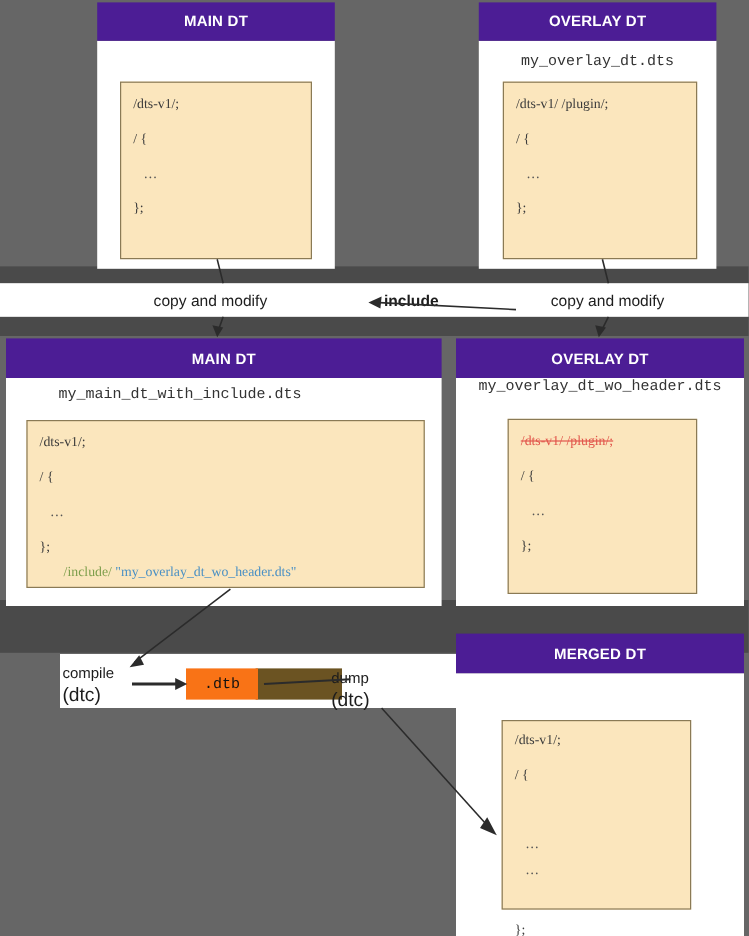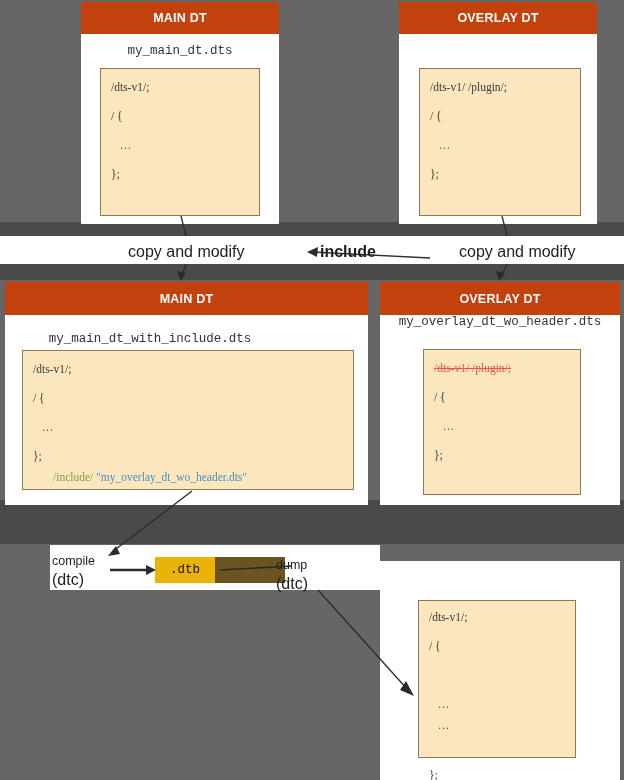--- a/index.html
+++ b/index.html
@@ -12,21 +12,21 @@
     width: 624px;
     height: 780px;
     background: #666666;
     overflow: hidden;
     font-family: "Liberation Sans", sans-serif;
   }
 
   
   .panel-header {
     position: absolute;
-    background: #c2410c;
+    background: #4c1d95;
     color: #ffffff;
     font-weight: bold;
     font-size: 12.5px;
     letter-spacing: 0.2px;
     display: flex;
     align-items: center;
     justify-content: center;
     z-index: 5;
   }
   .panel-body {
@@ -73,21 +73,21 @@
     z-index: 1;
   }
   .gap-white {
     position: absolute;
     background: #ffffff;
     z-index: 2;
   }
 
   .edge-label {
     position: absolute;
-    font-size: 16px;
+    font-size: 13px;
     color: #1d1d1d;
     white-space: nowrap;
     z-index: 9;
   }
 
   
   .cd-strip {
     position: absolute;
     background: #ffffff;
     z-index: 7;
@@ -101,21 +101,21 @@
     z-index: 9;
     white-space: nowrap;
   }
   .cd-label .mono {
     font-family: Liberation Sans, sans-serif;
     font-size: 16px;
     display: block;
   }
   .dtb-box {
     position: absolute;
-    background: #eab308;
+    background: #f97316;
     display: flex;
     align-items: center;
     justify-content: center;
     font-family: "Liberation Mono", monospace;
     font-size: 12.5px;
     color: #111111;
     z-index: 9;
   }
   .dtb-tail {
     position: absolute;
@@ -138,48 +138,48 @@
 
   <div class="sec-strip" style="left:0; top:222px; width:624px; height:14px;"></div>
   <div class="gap-white" style="left:0; top:236px; width:624px; height:28px;"></div>
   <div class="sec-strip" style="left:0; top:264px; width:624px; height:16px;"></div>
   <div class="sec-strip" style="left:0; top:500px; width:624px; height:44px;"></div>
 
   <div class="panel-header" style="left:81px; top:2px; width:198px; height:32px;">
     <span>MAIN DT</span>
   </div>
   <div class="panel-body" style="left:81px; top:34px; width:198px; height:190px;"></div>
-  <div class="file-name" style="left:81px; top:44px; width:198px;">my_main_dt.dts</div>
   <div class="code-box" style="left:100px; top:68px; width:160px; height:148px;">
     <span class="code-line">/dts-v1/;</span>
     <span class="code-line">/ {</span>
     <span class="code-line dots">   …</span>
     <span class="code-line">};</span>
   </div>
 
   <div class="panel-header" style="left:399px; top:2px; width:198px; height:32px;">
     <span>OVERLAY DT</span>
   </div>
   <div class="panel-body" style="left:399px; top:34px; width:198px; height:190px;"></div>
+  <div class="file-name" style="left:399px; top:44px; width:198px;">my_overlay_dt.dts</div>
   <div class="code-box" style="left:419px; top:68px; width:162px; height:148px;">
     <span class="code-line">/dts-v1/ /plugin/;</span>
     <span class="code-line">/ {</span>
     <span class="code-line dots">   …</span>
     <span class="code-line">};</span>
   </div>
 
   <div class="edge-label" style="left:128px; top:243px;">copy and modify</div>
   <div class="edge-label" style="left:320px; top:243px;font-weight:bold;">include</div>
   <div class="edge-label" style="left:459px; top:243px;">copy and modify</div>
 
   <div class="panel-header" style="left:5px; top:282px; width:363px; height:33px;">
     <span>MAIN DT</span>
   </div>
   <div class="panel-body" style="left:5px; top:315px; width:363px; height:190px;"></div>
-  <div class="file-name" style="left:5px; top:332px; width:290px;">my_main_dt_with_include.dts</div>
+  <div class="file-name" style="left:5px; top:322px; width:290px;">my_main_dt_with_include.dts</div>
   <div class="code-box" style="left:22px; top:350px; width:332px; height:140px;">
     <span class="code-line">/dts-v1/;</span>
     <span class="code-line">/ {</span>
     <span class="code-line dots">   …</span>
     <span class="code-line tight">};</span>
     <span class="code-line tight"><span class="inc-kw">/include/</span><span> </span><span class="inc-str">"my_overlay_dt_wo_header.dts"</span></span>
   </div>
 
   <div class="panel-header" style="left:380px; top:282px; width:240px; height:33px;">
     <span>OVERLAY DT</span>
@@ -200,20 +200,23 @@
     <span class="mono">(dtc)</span>
   </div>
   <div class="dtb-box" style="left:155px; top:557px; width:60px; height:26px;">
     <span>.dtb</span>
   </div>
   <div class="cd-label" style="left:276px; top:558px; width:70px;">
     <span>dump</span>
     <span class="mono">(dtc)</span>
   </div>
 
+  <div class="panel-header" style="left:380px; top:528px; width:240px; height:33px;">
+    <span>MERGED DT</span>
+  </div>
   <div class="panel-body" style="left:380px; top:561px; width:240px; height:219px;"></div>
   <div class="code-box" style="left:418px; top:600px; width:158px; height:158px; padding-top:10px;">
     <span class="code-line">/dts-v1/;</span>
     <span class="code-line">/ {</span>
     <span class="code-line"></span>
     <span class="code-line dots tight">   …</span>
     <span class="code-line dots tight">   …</span>
     <span class="code-line"></span>
     <span class="code-line">};</span>
   </div>

